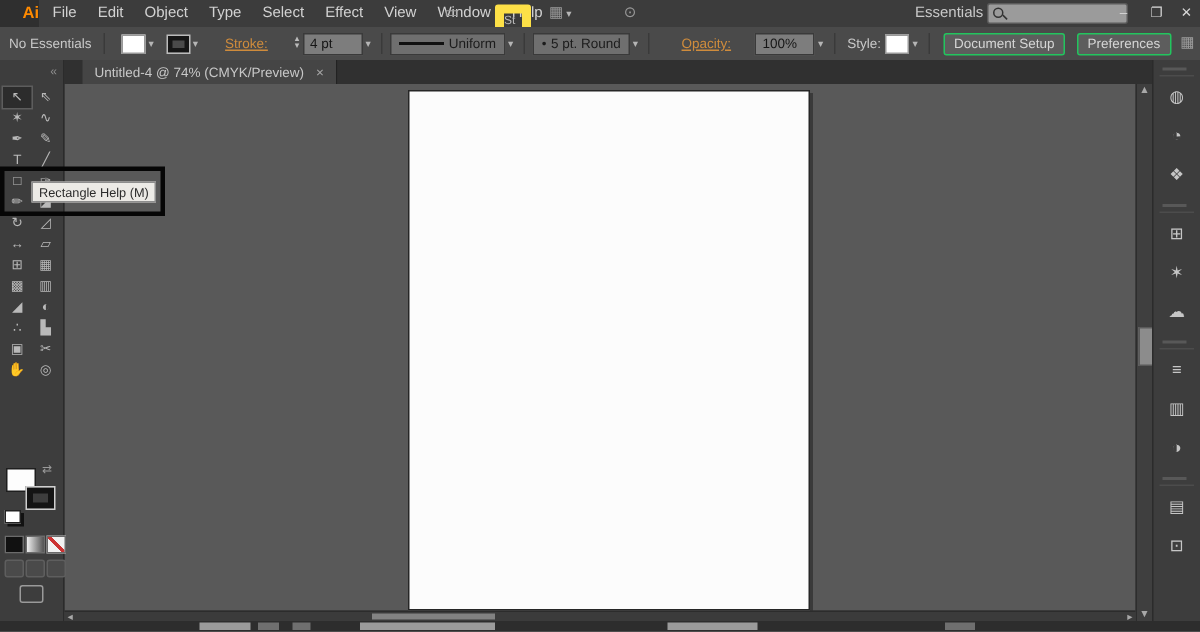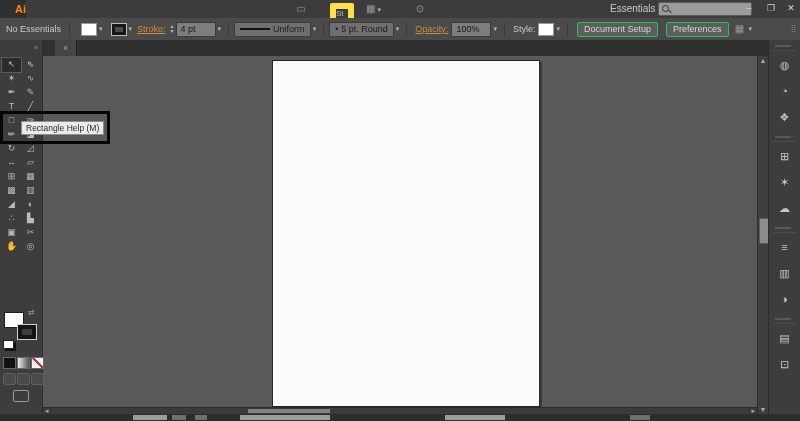--- a/index.html
+++ b/index.html
@@ -21,21 +21,21 @@
   #search-box{background:#9b9b9b;border:1px solid #5a5a5a;border-radius:2px;height:12px;width:92px;top:2px}
   .mag-circle{left:3px;top:2px;width:5px;height:5px;border:1px solid #333;border-radius:50%}
   .mag-tail{left:9px;top:8px;width:4px;height:1px;background:#333;transform:rotate(45deg)}
   .win-btn{color:#d8d8d8;font-size:9px;line-height:16px;width:18px;text-align:center;top:0}
 
   
   #controlbar{left:0;top:18px;width:800px;height:22px;background:#4a4a4a;border-bottom:1px solid #2c2c2c;
               display:flex;align-items:center;font-size:9px;color:#c9c9c9}
   #controlbar>*{flex:none}
   .cb-label{margin:0 3px}
-  .cb-link{color:#d08c3c;text-decoration:underline;margin:0 3px}
+  .cb-link{color:#d08c3c;text-decoration:underline;margin:0 16px}
   .swatch{width:14px;height:11px;border:1px solid #999;background:#fff;margin-left:6px}
   .swatch.stroke-sw{background:#4a4a4a;border:1px solid #bbb;box-shadow:inset 0 0 0 3px #161616}
   .dd{color:#b5b5b5;font-size:7px;margin:0 2px}
   .stepper{display:flex;flex-direction:column;font-size:6px;line-height:5px;color:#bbb;margin:0 2px}
   .field{background:#7d7d7d;color:#161616;height:13px;line-height:13px;padding:0 4px;min-width:30px;
          border:1px solid #3a3a3a}
   .combo{background:#6f6f6f;color:#1c1c1c;height:13px;line-height:13px;padding:0 5px;border:1px solid #3a3a3a;
          display:flex;align-items:center;gap:3px}
   .stroke-line{width:30px;height:2px;background:#111}
   .cb-btn{background:#5d5d5d;border:1px solid #22c55e;border-radius:2px;color:#d5d5d5;
@@ -96,20 +96,31 @@
   
   #statusbar{left:0;top:414px;width:800px;height:7px;background:#2d2d2d}
   .status-seg{top:1px;height:5px;background:#9b9b9b}
   .status-seg.dim{background:#6f6f6f}
 </style>
 </head>
 <body>
 
 <div id="menubar" class="abs">
   <div id="ai-logo" class="abs">Ai</div>
+  <div id="menu-items" class="abs">
+      <div class="menu-item">File</div>
+      <div class="menu-item">Edit</div>
+      <div class="menu-item">Object</div>
+      <div class="menu-item">Type</div>
+      <div class="menu-item">Select</div>
+      <div class="menu-item">Effect</div>
+      <div class="menu-item">View</div>
+      <div class="menu-item">Window</div>
+      <div class="menu-item">Help</div>
+    </div>
 
   <div class="appbar-icon abs" style="left:294px;top:1px;width:14px">▭</div>
   <div id="stock-icon" class="abs" style="left:330px">St</div>
   <div class="appbar-icon abs" style="left:366px;top:1px;width:16px"><span>▦</span><span class="dd">▾</span></div>
   <div class="appbar-icon abs" style="left:412px;top:1px;width:16px">⊙</div>
 
   <div id="workspace" class="abs" style="left:610px"><span>Essentials</span> <span class="dd">▾</span></div>
 
   <div id="search-box" class="abs" style="left:658px">
     <span class="mag-circle abs"></span>
@@ -159,20 +170,21 @@
   <span class="cb-btn">Document Setup</span>
   <span class="cb-btn">Preferences</span>
   <span class="appbar-icon" style="width:14px">▦</span>
   <span class="dd">▾</span>
 </div>
 <div id="cb-collapse">⁞⁞</div>
 
 <div id="tabbar" class="abs"></div>
 <div id="toolbar-top" class="abs">«</div>
 <div id="doc-tab" class="abs">
+  <span class="title">Untitled-4 @ 74% (CMYK/Preview)</span>
   <span class="close">×</span>
 </div>
 
 <div id="toolpanel" class="abs">
   <div id="toolbar-tools">
       <div class="tool sel">↖</div>
       <div class="tool">⇖</div>
       <div class="tool">✶</div>
       <div class="tool">∿</div>
       <div class="tool">✒</div>

